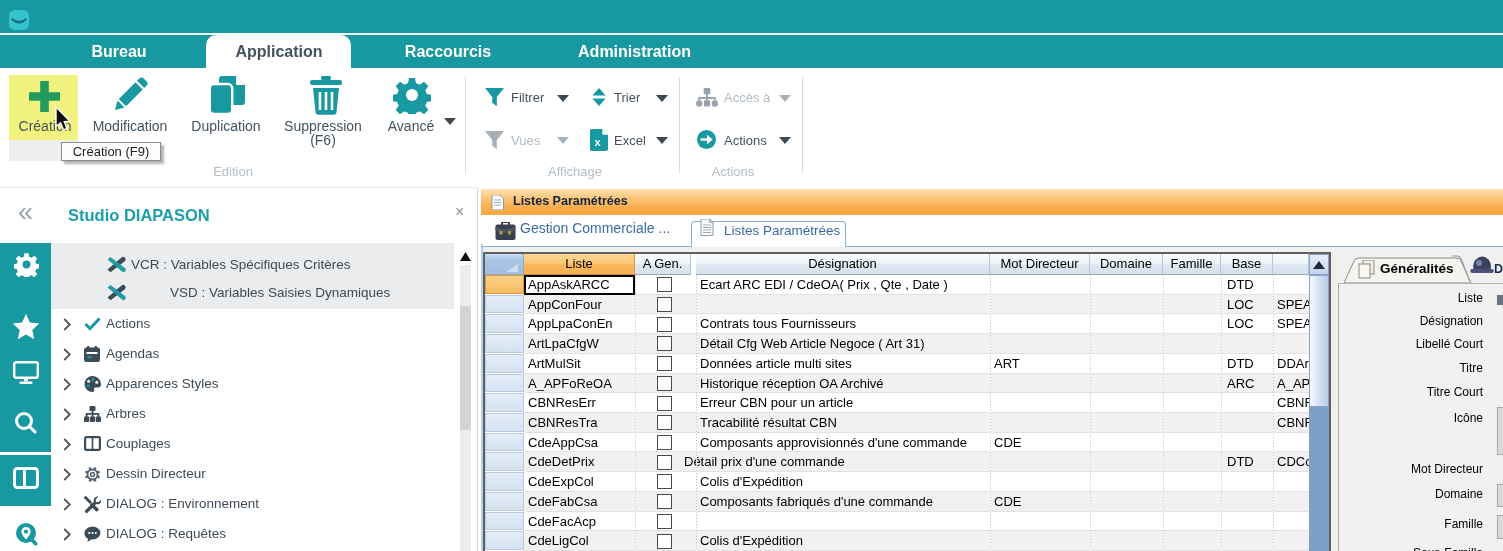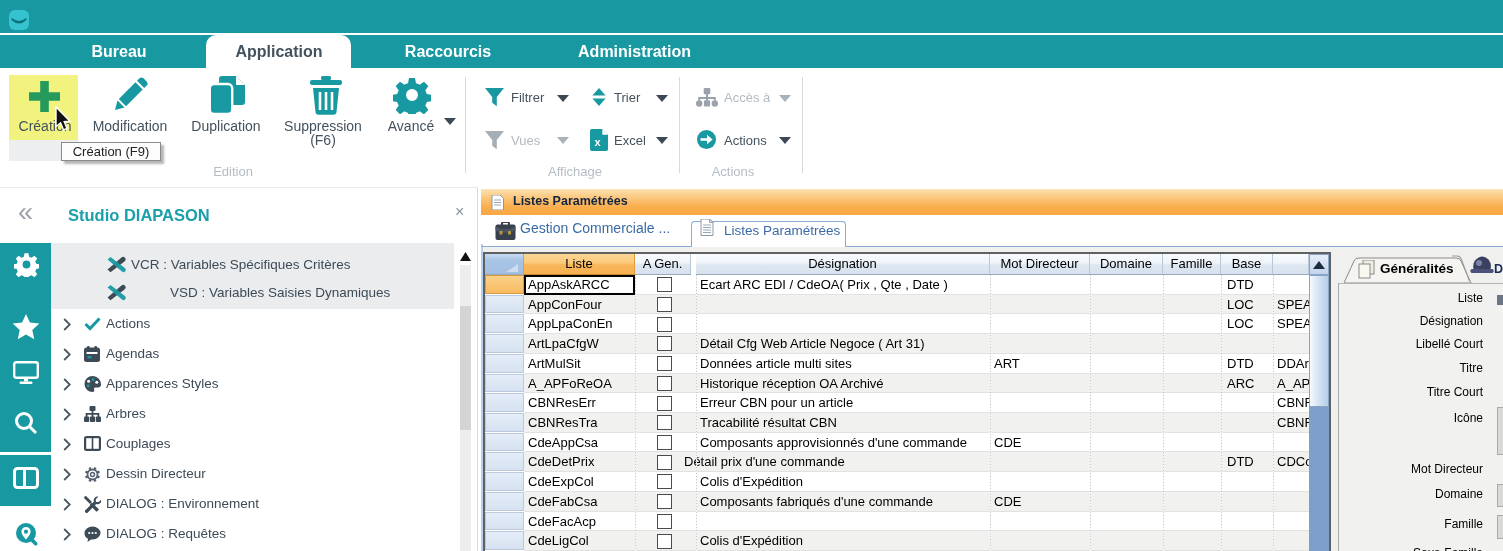--- a/index.html
+++ b/index.html
@@ -378,20 +378,21 @@
 <div class="abs" style="left:173px;top:2.30px;width:13px;height:13px;background:#fff;border:1.6px solid #4a4a4a;"></div>
 <div class="rowbg abs" style="left:40px;top:19.71px;width:785px;height:19.71px;background:#f1f1f0;border-bottom:1px solid #e2e2e2;box-sizing:border-box;"></div>
 <div class="abs" style="left:1px;top:19.71px;width:39px;height:18.71px;background:linear-gradient(180deg,#e4edf8,#d6e2f1);border:1px solid #bac9de;box-sizing:border-box;"></div>
 <div class="cell abs" style="left:44px;top:19.71px;width:104px;height:19.71px;">AppConFour</div>
 <div class="cell abs" style="left:743px;top:19.71px;width:44px;height:19.71px;">LOC</div>
 <div class="cell abs" style="left:793px;top:19.71px;width:32px;height:19.71px;">SPEAr</div>
 <div class="abs" style="left:173px;top:22.01px;width:13px;height:13px;background:#fff;border:1.6px solid #4a4a4a;"></div>
 <div class="rowbg abs" style="left:40px;top:39.43px;width:785px;height:19.71px;border-bottom:1px solid #e2e2e2;box-sizing:border-box;"></div>
 <div class="abs" style="left:1px;top:39.43px;width:39px;height:18.71px;background:linear-gradient(180deg,#e4edf8,#d6e2f1);border:1px solid #bac9de;box-sizing:border-box;"></div>
 <div class="cell abs" style="left:44px;top:39.43px;width:104px;height:19.71px;">AppLpaConEn</div>
+<div class="cell abs" style="left:216px;top:39.43px;width:286px;height:19.71px;">Contrats tous Fournisseurs</div>
 <div class="cell abs" style="left:743px;top:39.43px;width:44px;height:19.71px;">LOC</div>
 <div class="cell abs" style="left:793px;top:39.43px;width:32px;height:19.71px;">SPEAr</div>
 <div class="abs" style="left:173px;top:41.73px;width:13px;height:13px;background:#fff;border:1.6px solid #4a4a4a;"></div>
 <div class="rowbg abs" style="left:40px;top:59.14px;width:785px;height:19.71px;background:#f1f1f0;border-bottom:1px solid #e2e2e2;box-sizing:border-box;"></div>
 <div class="abs" style="left:1px;top:59.14px;width:39px;height:18.71px;background:linear-gradient(180deg,#e4edf8,#d6e2f1);border:1px solid #bac9de;box-sizing:border-box;"></div>
 <div class="cell abs" style="left:44px;top:59.14px;width:104px;height:19.71px;">ArtLpaCfgW</div>
 <div class="cell abs" style="left:216px;top:59.14px;width:286px;height:19.71px;">Détail Cfg Web Article Negoce ( Art 31)</div>
 <div class="abs" style="left:173px;top:61.44px;width:13px;height:13px;background:#fff;border:1.6px solid #4a4a4a;"></div>
 <div class="rowbg abs" style="left:40px;top:78.86px;width:785px;height:19.71px;border-bottom:1px solid #e2e2e2;box-sizing:border-box;"></div>
 <div class="abs" style="left:1px;top:78.86px;width:39px;height:18.71px;background:linear-gradient(180deg,#e4edf8,#d6e2f1);border:1px solid #bac9de;box-sizing:border-box;"></div>

